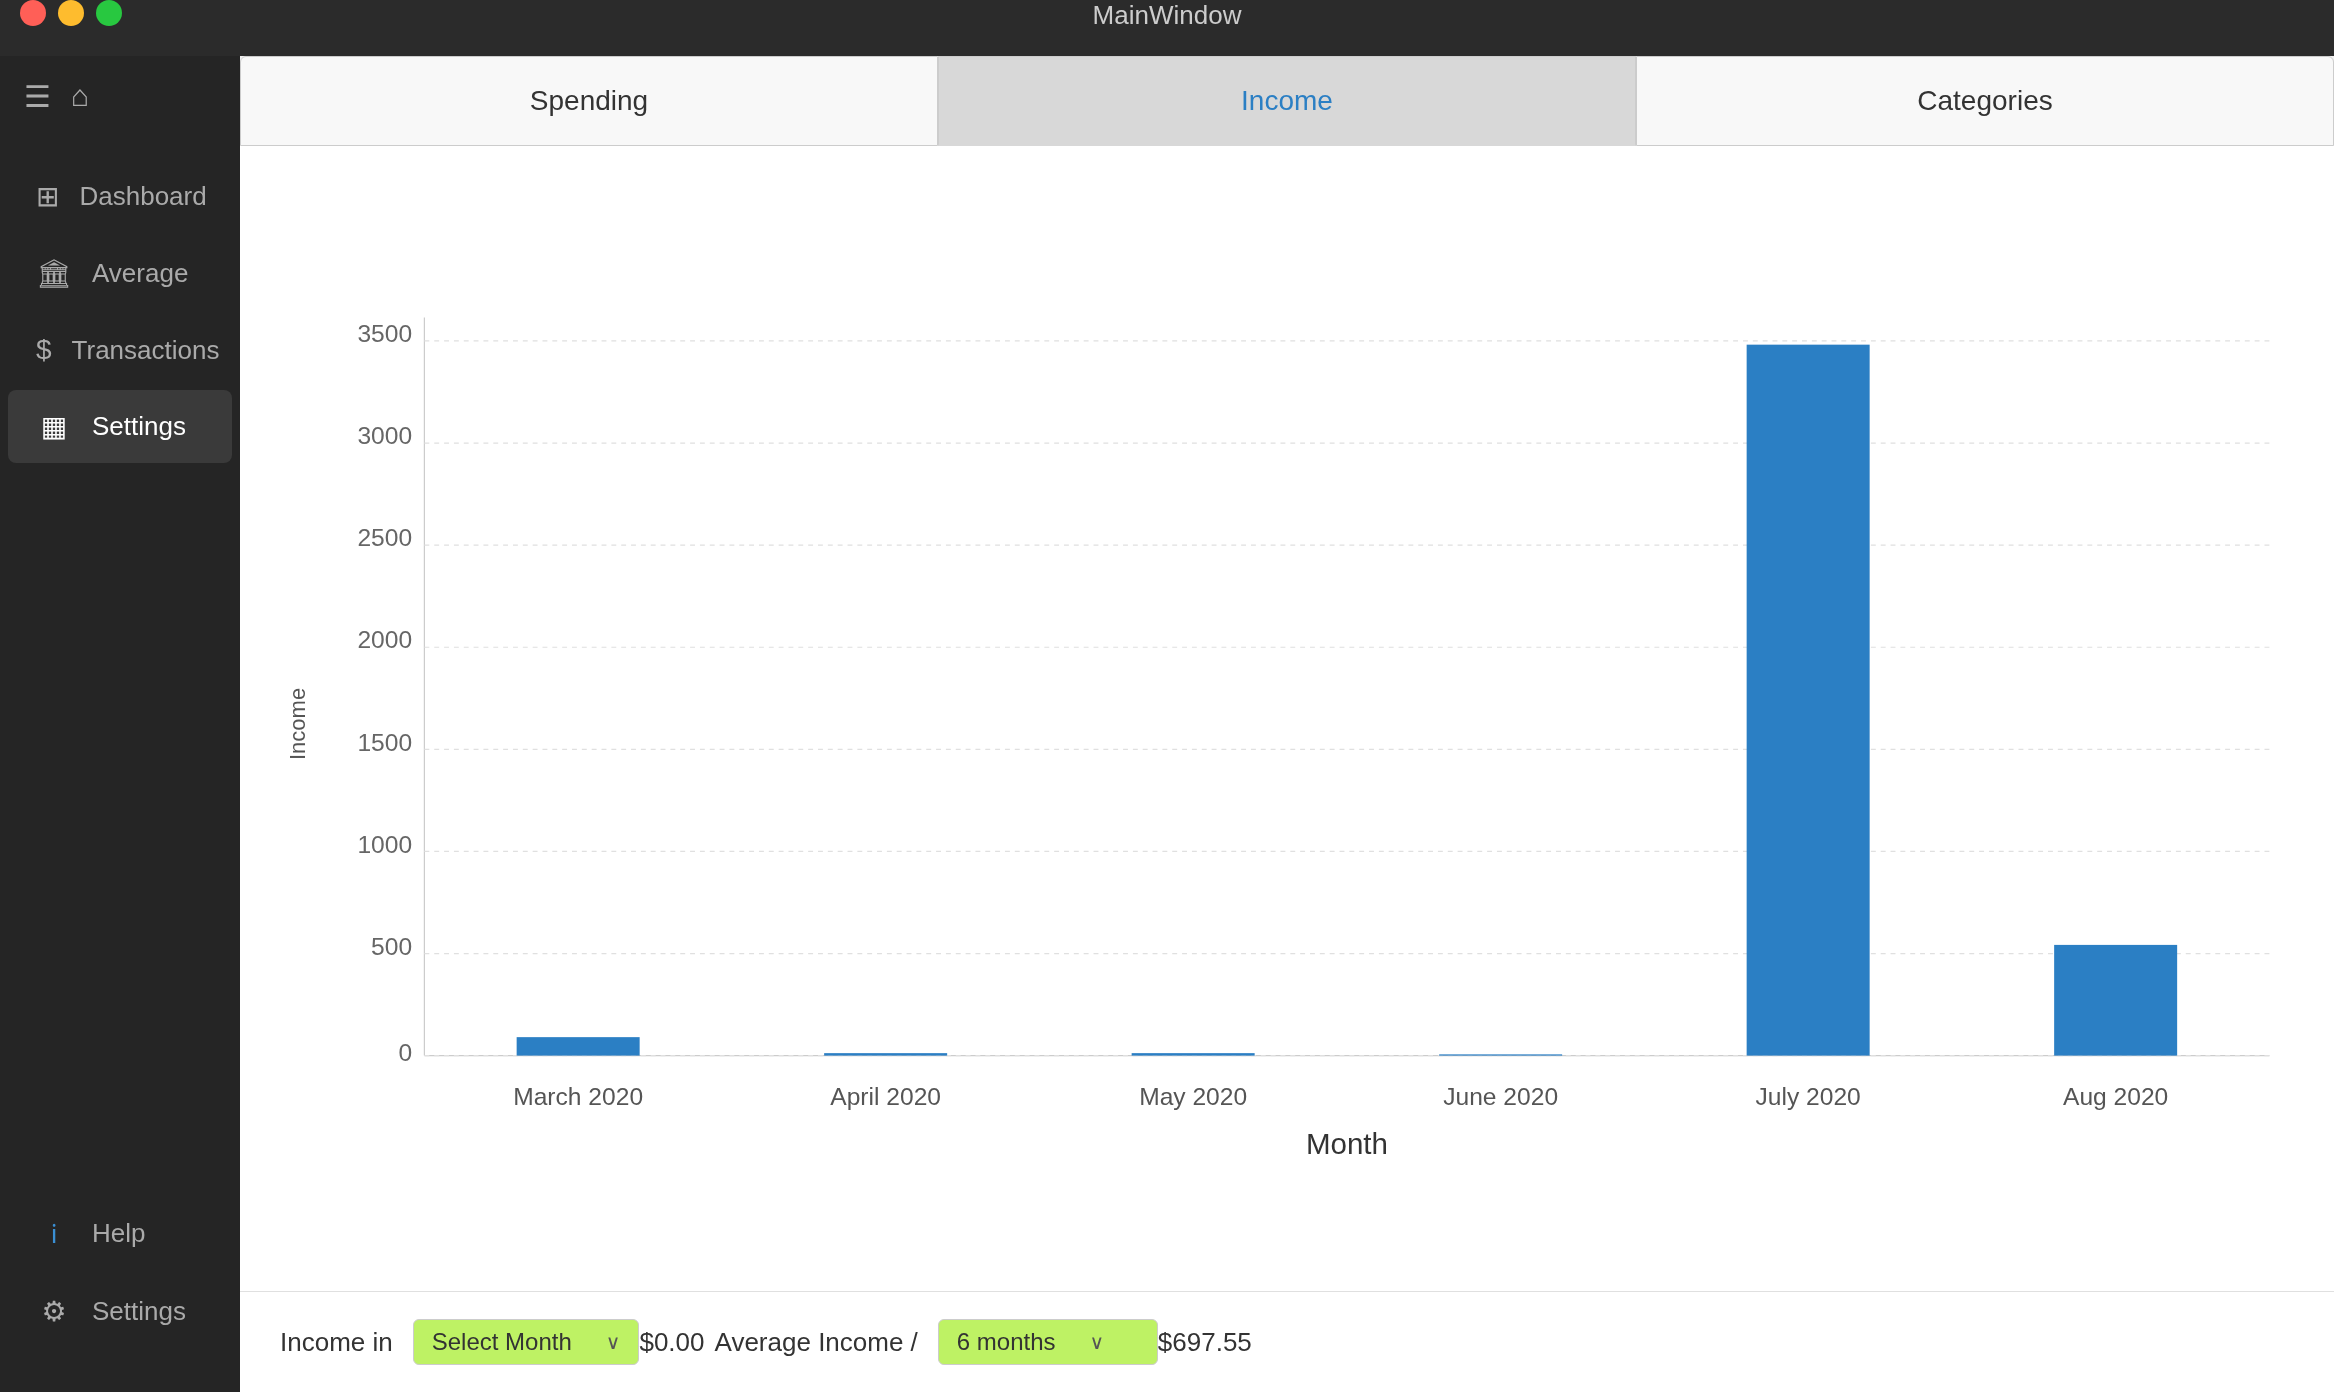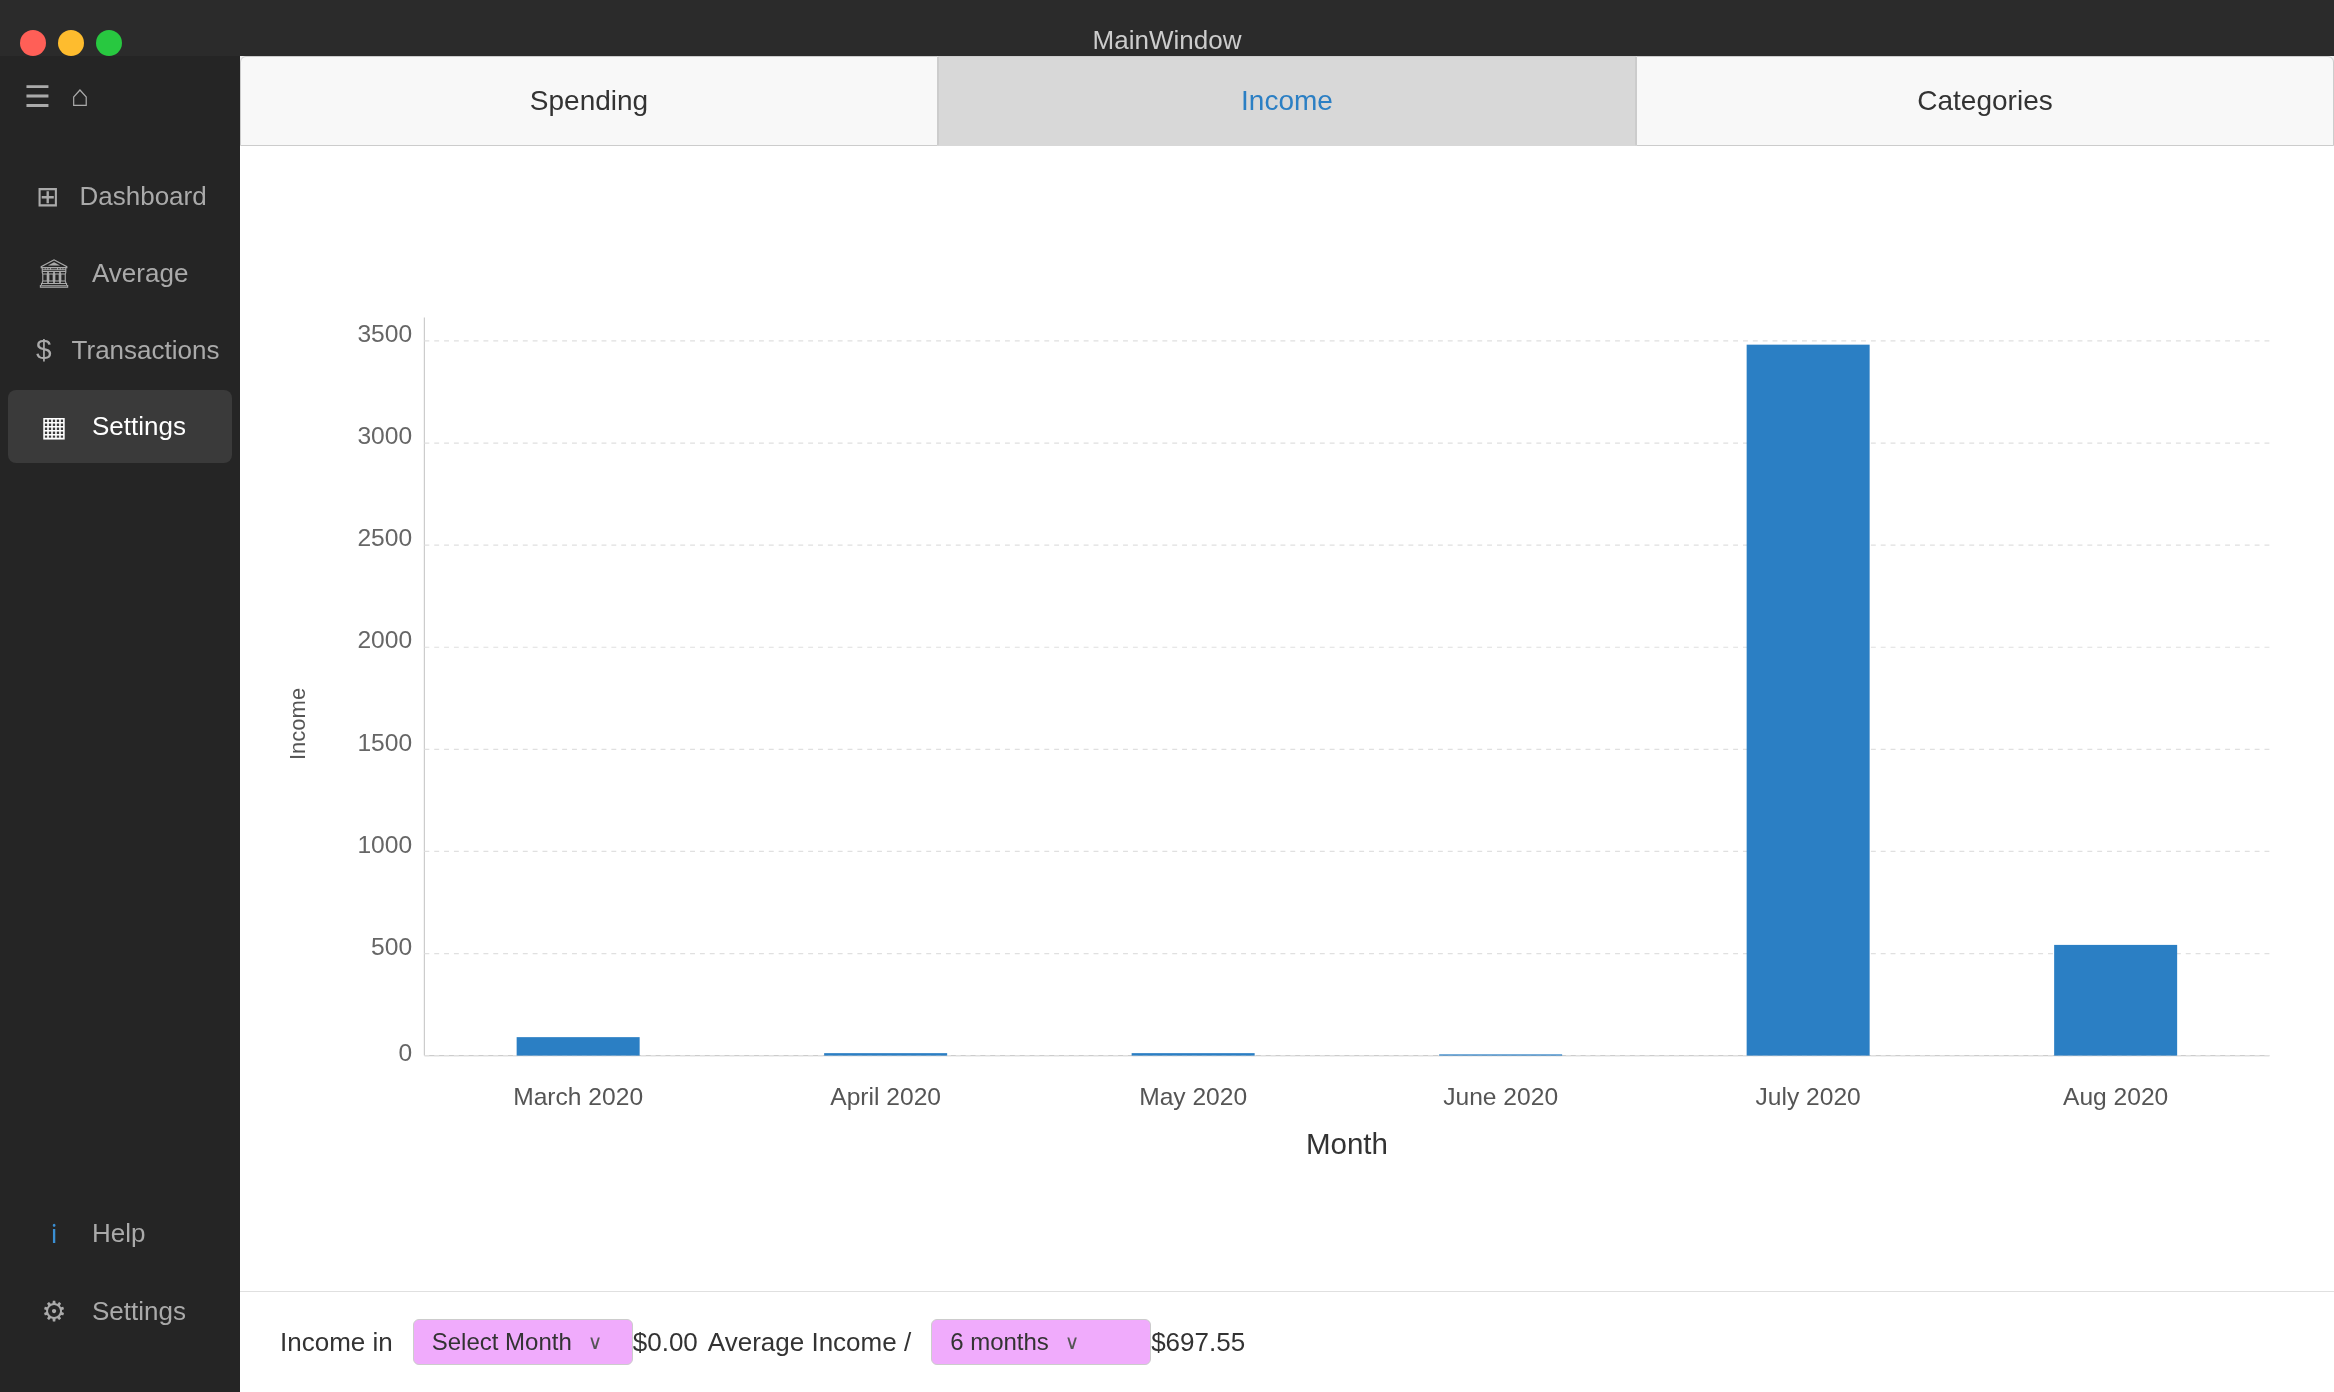--- a/index.html
+++ b/index.html
@@ -11,21 +11,21 @@
       overflow: hidden;
       display: flex;
       flex-direction: column;
     }
 
     
     .titlebar {
       height: 56px;
       background: #2b2b2b;
       display: flex;
-      align-items: flex-end;
+      align-items: flex-start;
       justify-content: center;
       position: relative;
       flex-shrink: 0;
     }
     .titlebar-buttons {
       position: absolute;
       left: 20px;
       display: flex;
       gap: 12px;
       align-items: center;
@@ -223,22 +223,22 @@
     .control-label {
       font-size: 26px;
       color: #333;
     }
     .dropdown {
       display: flex;
       align-items: center;
       border: 1px solid #ccc;
       border-radius: 6px;
       padding: 8px 18px;
-      background: #f0abfc;
-      gap: 16px;
+      background: #bef264;
+      gap: 34px;
       cursor: pointer;
       min-width: 220px;
     }
     .dropdown-text {
       font-size: 24px;
       color: #333;
     }
     .dropdown-chevron {
       font-size: 20px;
       color: #555;

